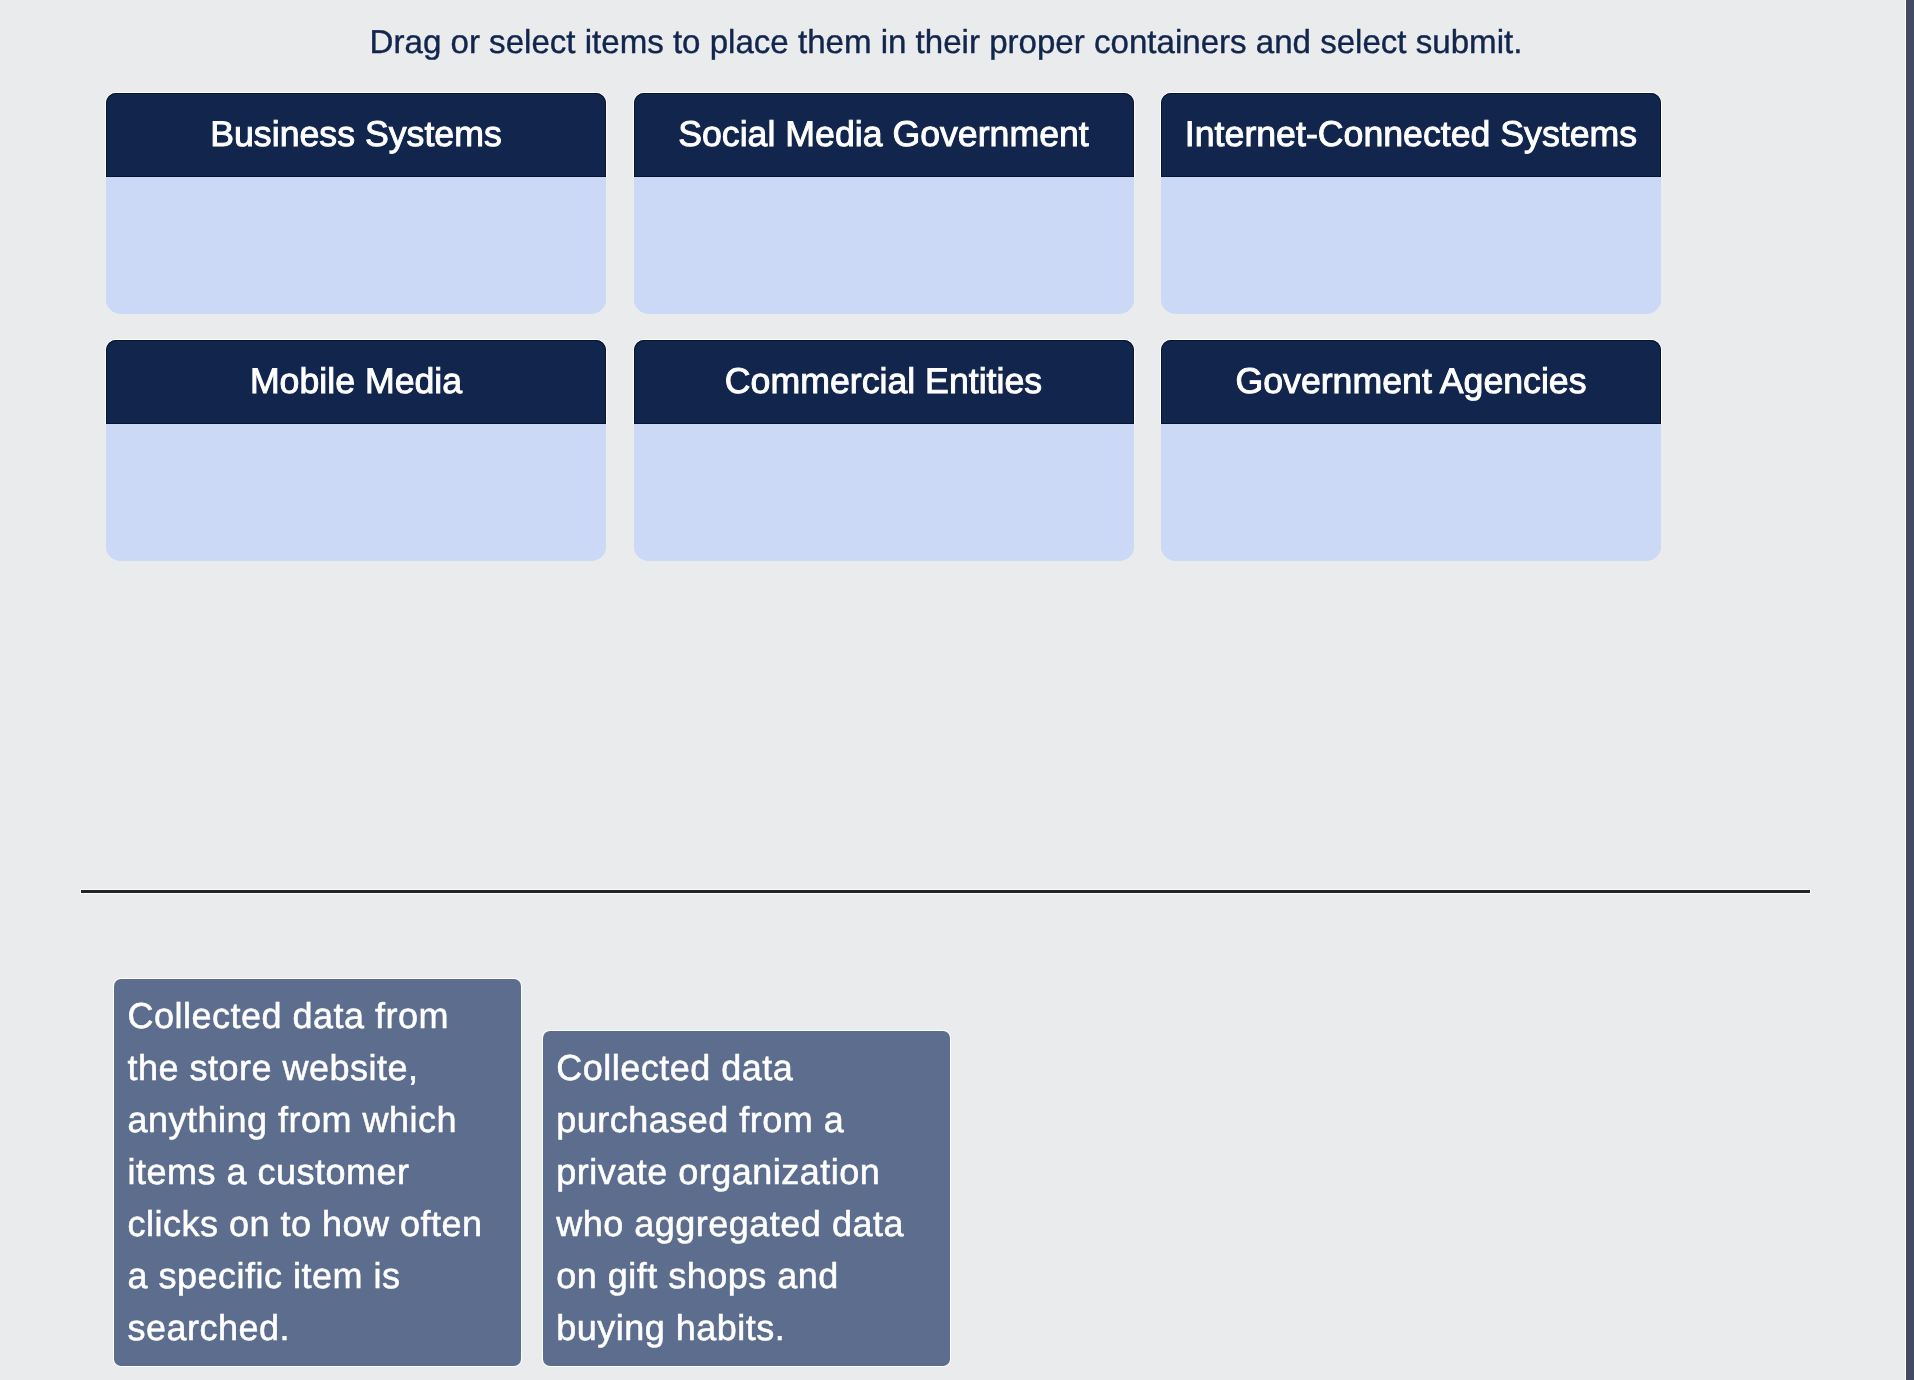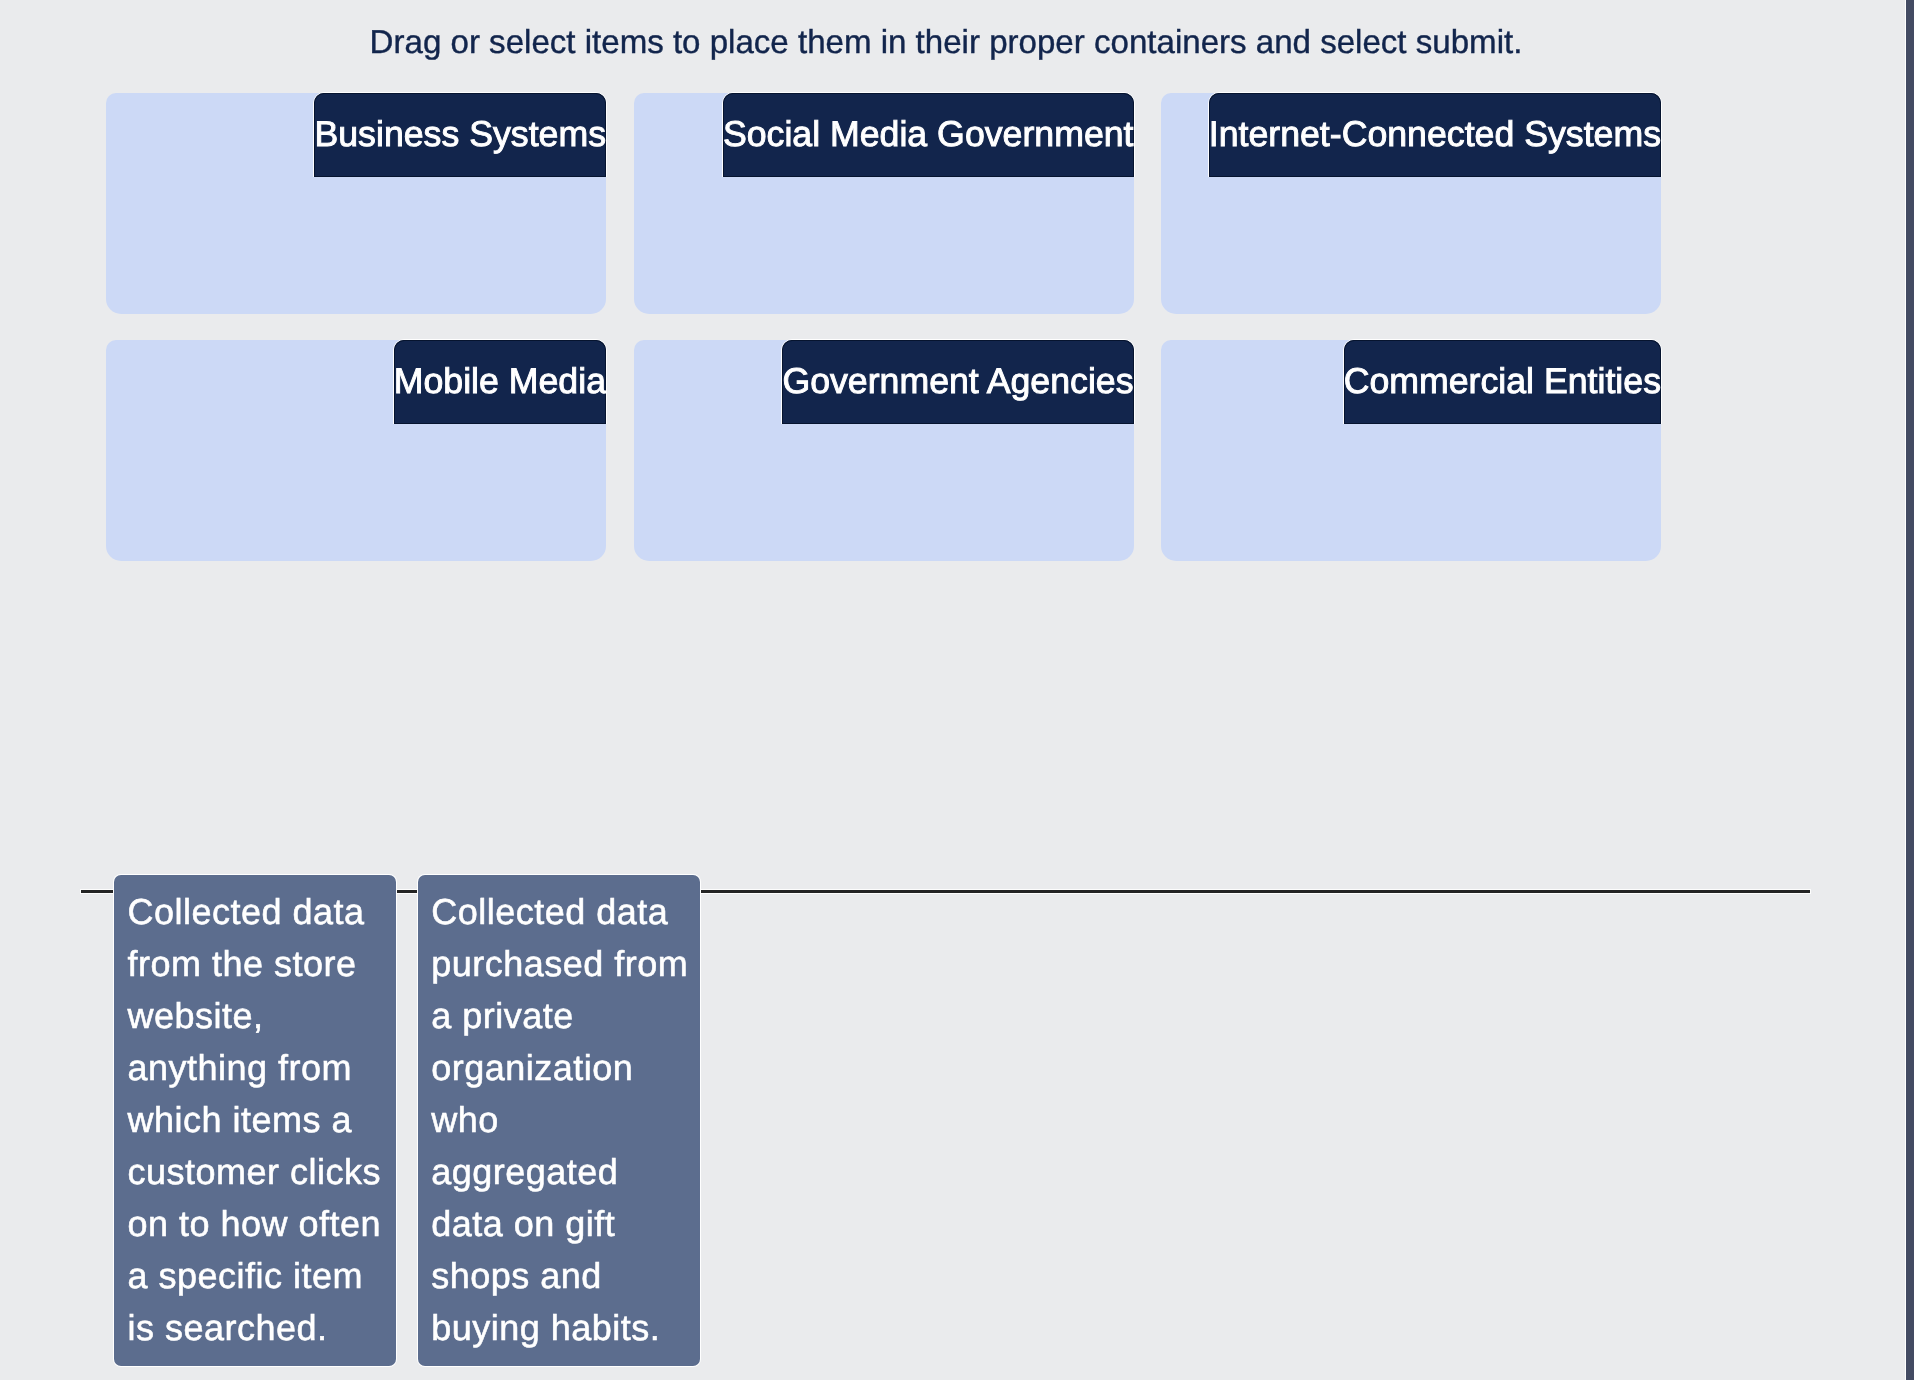--- a/index.html
+++ b/index.html
@@ -16,39 +16,39 @@
 
   
   .prompt{position:absolute;left:0;top:22px;width:1892px;text-align:center;
           color:#12254c;font-size:33.1px;line-height:42px;font-weight:400;
           -webkit-text-stroke:0.4px #12254c;white-space:nowrap;will-change:opacity;}
 
   
   .bins{position:absolute;left:106px;top:93.1px;width:1556px;}
   .bin-row{display:flex;gap:27.5px;margin-bottom:26.2px;}
   .bin{width:500px;border-radius:10px 10px 15px 15px;background:#ccd9f6;
-       display:flex;flex-direction:column;align-items:flex-end;}
+       display:flex;flex-direction:column;}
   .bin-head{background:#12254c;color:#ffffff;font-size:35.7px;font-weight:400;
             -webkit-text-stroke:0.93px #ffffff;
             text-align:center;height:84.2px;line-height:83.2px;white-space:nowrap;
             border-radius:10px 10px 0 0;box-sizing:border-box;
             box-shadow:inset 0 0 0 1px #06142f, 0 -1px 0 0 rgba(255,255,255,0.92), -1px 0 0 0 rgba(255,255,255,0.92), 1px 0 0 0 rgba(255,255,255,0.92);will-change:opacity;}
   .bin-body{height:136.6px;background:#ccd9f6;border-radius:0 0 15px 15px;}
 
   
   .divider{position:absolute;left:79.8px;top:888.9px;width:1731.5px;height:5.2px;
            border:1.1px solid #fdfdfd;box-sizing:border-box;background:#242424;}
 
   
   .tray{position:absolute;left:114.3px;top:925.4px;width:1700px;height:440.6px;
         display:flex;align-items:flex-end;gap:21.8px;}
   .chip{background:#5c6d8e;color:#ffffff;border-radius:7px;
         box-shadow:0 0 0 1px #ffffff;
         font-size:36px;line-height:52px;font-weight:400;letter-spacing:0.5px;-webkit-text-stroke:0.55px #ffffff;
-        padding:11.7px 11.1px 11.7px 13.1px;box-sizing:border-box;width:282px;will-change:opacity;}
+        padding:11.7px 11.1px 11.7px 13.1px;box-sizing:border-box;width:407px;will-change:opacity;}
 </style>
 </head>
 <body>
 
 <div class="page gray-aa">
 
   <div class="prompt">Drag or select items to place them in their proper containers and select submit.</div>
 
   <div class="bins">
     <div class="bin-row">
@@ -64,25 +64,25 @@
         <div class="bin-head">Internet-Connected Systems</div>
         <div class="bin-body"></div>
       </div>
     </div>
     <div class="bin-row">
       <div class="bin">
         <div class="bin-head">Mobile Media</div>
         <div class="bin-body"></div>
       </div>
       <div class="bin">
-        <div class="bin-head">Government Agencies</div>
+        <div class="bin-head">Commercial Entities</div>
         <div class="bin-body"></div>
       </div>
       <div class="bin">
-        <div class="bin-head">Commercial Entities</div>
+        <div class="bin-head">Government Agencies</div>
         <div class="bin-body"></div>
       </div>
     </div>
   </div>
 
   <div class="divider"></div>
 
   <div class="tray">
     <div class="chip">Collected data from the store website, anything from which items a customer clicks on to how often a specific item is searched.</div>
     <div class="chip">Collected data purchased from a private organization who aggregated data on gift shops and buying habits.</div>

